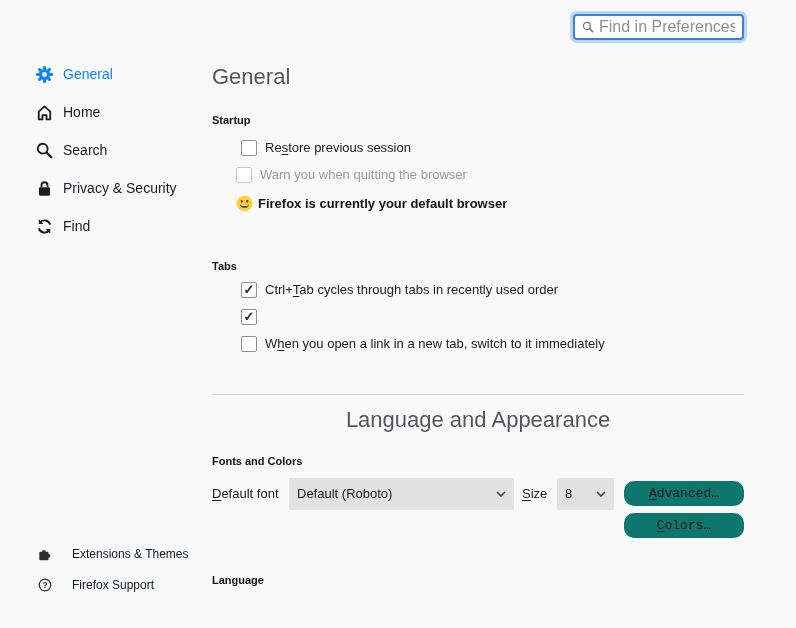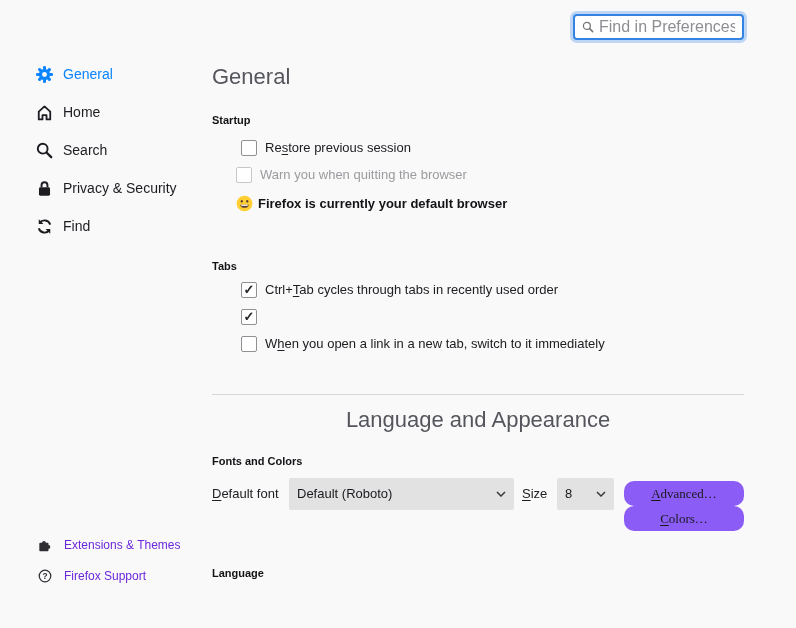--- a/index.html
+++ b/index.html
@@ -30,22 +30,22 @@
   .sidebar { position:absolute; left:28px; top:55px; width:180px; }
   .nav-item {
     height:38px; display:flex; align-items:center; gap:10px;
     padding-left:8px; font-size:14px; color:#1c1c21; cursor:default;
   }
   .nav-item .icon { width:17px; height:17px; display:flex; }
   .nav-item.selected { color:#0a84ff; }
 
   .sidebar-footer { position:absolute; left:30px; top:538px; width:190px; }
   .footer-item {
-    height:31px; display:flex; gap:12px;
-    padding-left:8px; font-size:12px; color:#6d28d9;
+    height:31px; display:flex; align-items:center; gap:20px;
+    padding-left:8px; font-size:12px; color:#0f172a;
   }
   .footer-item .icon { width:14px; height:14px; display:flex; }
 
   
   .main { position:absolute; left:212px; top:64px; width:532px; }
   h1 {
     font-size:22px; font-weight:400; color:#55565c; line-height:26px;
   }
   h1.second { margin-top:12px;text-align:center; }
   h2 { font-size:11px; font-weight:700; color:#131316; line-height:20px; }
@@ -84,25 +84,25 @@
   .lbl-default-font { width:77px; }
   .lbl-size { margin-left:8px; width:35px; }
   .dropdown {
     height:32px; background:#e2e2e3; border-radius:2px;
     display:flex; align-items:center; justify-content:space-between;
     padding:0 8px; font-size:13px; color:#1a1a1e; cursor:default; flex:none;
   }
   .dd-font { width:225px; }
   .dd-size { width:57px; }
   .btn {
-    height:25px; width:120px; background:#8b5cf6; border:none; border-radius:10px;
-    font-family:Liberation Serif, serif; font-size:13px; color:#1a1a1e; flex:none;
+    height:25px; width:120px; background:#0f766e; border:none; border-radius:10px;
+    font-family:Liberation Mono, monospace; font-size:13px; color:#1a1a1e; flex:none;
   }
   .btn-advanced { margin-left:10px; }
-  .colors-row { height:25px; display:flex; }
+  .colors-row { margin-top:7px; height:25px; display:flex; }
   .btn-colors { margin-left:412px; }
 </style>
 </head>
 <body>
 
 <div class="searchbox">
   <svg width="12" height="12" viewBox="0 0 16 16">
     <circle cx="6.5" cy="6.5" r="4.6" fill="none" stroke="#757575" stroke-width="1.7"></circle>
     <line x1="10.2" y1="10.2" x2="14.2" y2="14.2" stroke="#757575" stroke-width="2" stroke-linecap="round"></line>
   </svg>

